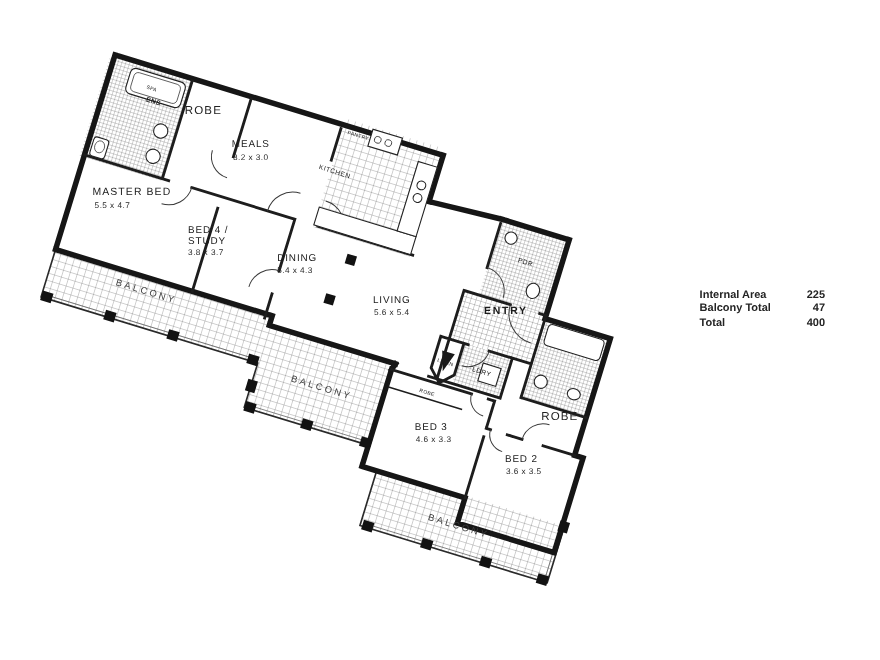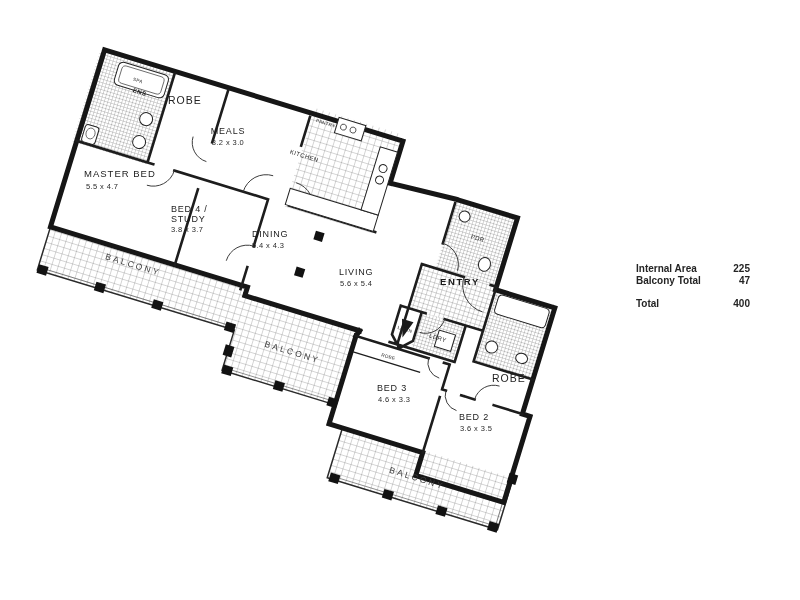--- a/index.html
+++ b/index.html
@@ -15,21 +15,21 @@
   .robelabel{font-size:10.5px;letter-spacing:1px;fill:#222;}
   .entrylabel{font-size:9.5px;font-weight:bold;letter-spacing:1.6px;}
   .tinylabel{font-size:4.6px;letter-spacing:0.3px;fill:#222;}
   .medtiny{font-size:6px;letter-spacing:0.5px;}
   .balconylabel{font-size:8.5px;letter-spacing:2.4px;fill:#3c3c3c;}
   .area-table{
     position:absolute;left:636px;top:263px;width:114px;
     font-size:10px;font-weight:bold;color:#242424;line-height:11.5px;
   }
   .area-row{display:flex;justify-content:space-between;}
-  .area-row.total{margin-top:12px;}
+  .area-row.total{margin-top:2px;}
   .area-val{text-align:center;}
 </style>
 </head>
 <body>
 
 <div id="stage">
 <svg width="800" height="600" viewBox="0 0 800 600">
   <defs>
     <pattern id="gOpen" width="6.5" height="6.5" patternUnits="userSpaceOnUse">
       <path d="M6.5,0 H0 V6.5" fill="none" stroke="#6a6a6a" stroke-width="0.55"></path>

